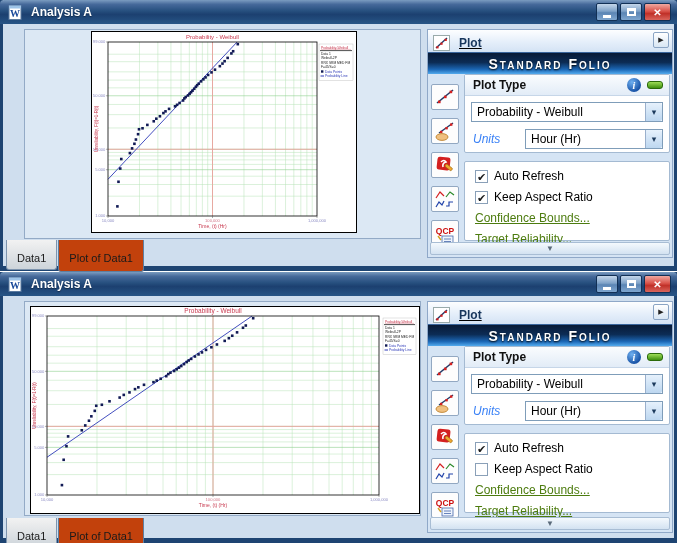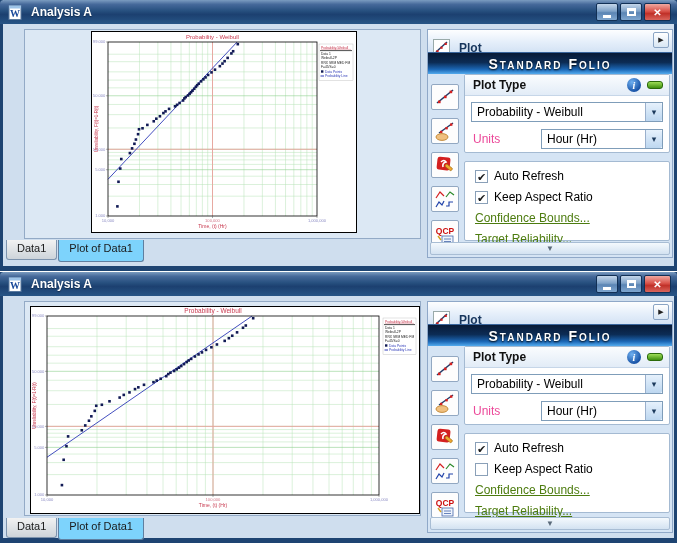--- a/index.html
+++ b/index.html
@@ -25,30 +25,30 @@
   
   .sheet{position:absolute;left:21px;top:29px;width:397px;background:#dce8f4;border:1px solid #93aac6;box-sizing:border-box;}
   .s1{height:210px;} .s2{height:215px;}
   .plotpanel{position:absolute;background:#fff;border:1px solid #000;box-sizing:border-box;}
   .p1{left:66px;top:1px;width:266px;height:202px;}
   .p2{left:5px;top:4px;width:390px;height:208px;}
   .plotpanel svg{display:block;width:100%;height:100%;}
   
   .tabrow{position:absolute;left:3px;display:flex;align-items:flex-start;height:22px;}
   .t1{top:240px;} .t2{top:246px;}
-  .tab{display:inline-block;padding:2px 10px 3px 10px;font-size:11px;color:#1a1a1a;
+  .tab{display:inline-block;padding:12px 10px 3px 10px;font-size:11px;color:#1a1a1a;
        border:1px solid #7d94ae;border-top:none;border-radius:0 0 3px 3px;margin-right:1px;}
   .tab.inactive{background:linear-gradient(180deg,#f2f2f2 0%,#cdd4da 100%);height:14px;}
-  .tab.active{background:#7dd3fc;height:16px;border-color:#5f7fa0;border-color:#5f7fa0;z-index:2;}
+  .tab.active{background:#c2410c;height:16px;border-color:#5f7fa0;border-color:#5f7fa0;z-index:2;}
   
   .rpanel{position:absolute;left:424px;top:29px;width:246px;border:1px solid #8fa8c8;background:#d5e4f4;box-sizing:border-box;}
   .r1{height:229px;} .r2{height:232px;}
   .rheader{position:absolute;left:0;top:0;width:100%;height:26px;
            background:linear-gradient(180deg,#fdfeff 0%,#e4eefa 50%,#cfdff2 100%);
-           border-bottom:1px solid #b6c8de;display:flex;align-items:flex-end;box-sizing:border-box;}
+           border-bottom:1px solid #b6c8de;display:flex;align-items:center;box-sizing:border-box;text-decoration:underline;}
   .rp-icon{margin-left:5px;width:17px;height:16px;}
   .rp-title{font-size:12px;font-weight:bold;color:#17365d;margin-left:9px;}
   .rp-expand{position:absolute;right:3px;top:2px;width:16px;height:16px;border:1px solid #8aa4c4;border-radius:2px;
              background:linear-gradient(180deg,#fff,#d8e6f4);display:flex;align-items:center;justify-content:center;
              font-size:7px;color:#222;box-sizing:border-box;}
   .banner{position:absolute;left:0;top:22px;width:100%;height:22px;
           background:linear-gradient(180deg,#081a36 0%,#0c2c55 45%,#1b66b4 78%,#53abee 100%);
           border-top:1px solid #39659c;color:#fff;font-variant:small-caps;font-weight:bold;font-size:14px;
           letter-spacing:2px;display:flex;align-items:center;justify-content:center;box-sizing:border-box;
           text-shadow:0 1px 2px #000;}
@@ -67,22 +67,22 @@
              display:flex;align-items:center;justify-content:center;margin-right:6px;}
   .legend-toggle{width:16px;height:8px;border-radius:3px;background:linear-gradient(180deg,#9ede57,#3f9010);
                  border:1px solid #2a6a0a;margin-right:6px;box-sizing:border-box;}
   .dd{height:20px;border:1px solid #7f9db9;background:#fff;display:flex;align-items:center;box-sizing:border-box;}
   .dd-plot{margin:6px 6px 0 6px;}
   .dd-val{flex:1;font-size:12px;color:#000;padding-left:5px;white-space:nowrap;overflow:hidden;}
   .dd-btn{width:17px;height:18px;border-left:1px solid #9ab0cc;border-radius:0 2px 2px 0;
           background:linear-gradient(180deg,#e6f1fc 0%,#bdd7f0 100%);display:flex;align-items:center;
           justify-content:center;font-size:9px;color:#1c3a5c;box-sizing:border-box;}
   .units-row{display:flex;align-items:center;margin:7px 6px 0 8px;}
-  .units-label{font-size:12px;color:#ec4899;width:52px;}
-  .dd-units{flex:1;margin-left:16px;}
+  .units-label{font-size:12px;color:#3b82f6;width:52px;font-style:italic;}
+  .dd-units{flex:1;}
   .cbrow{display:flex;align-items:center;margin:7px 0 0 10px;}
   .cb{width:13px;height:13px;border:1px solid #8aa0b8;background:#fff;font-size:11px;line-height:12px;
       text-align:center;color:#1a1a1a;box-sizing:border-box;}
   .cb-label{font-size:12px;color:#000;margin-left:6px;}
   .plink{display:block;font-size:12px;color:#4d7c0f;text-decoration:underline;margin:7px 0 0 10px;cursor:pointer;}
   .collapsebar{position:absolute;left:2px;right:2px;bottom:2px;height:13px;border:1px solid #a8bdd4;border-radius:2px;
                background:linear-gradient(180deg,#f4f9fd 0%,#d3e2f1 100%);display:flex;align-items:center;
                justify-content:center;box-sizing:border-box;}
   .collapse-arrow{font-size:8px;color:#5a6a7a;line-height:8px;}
 </style>

